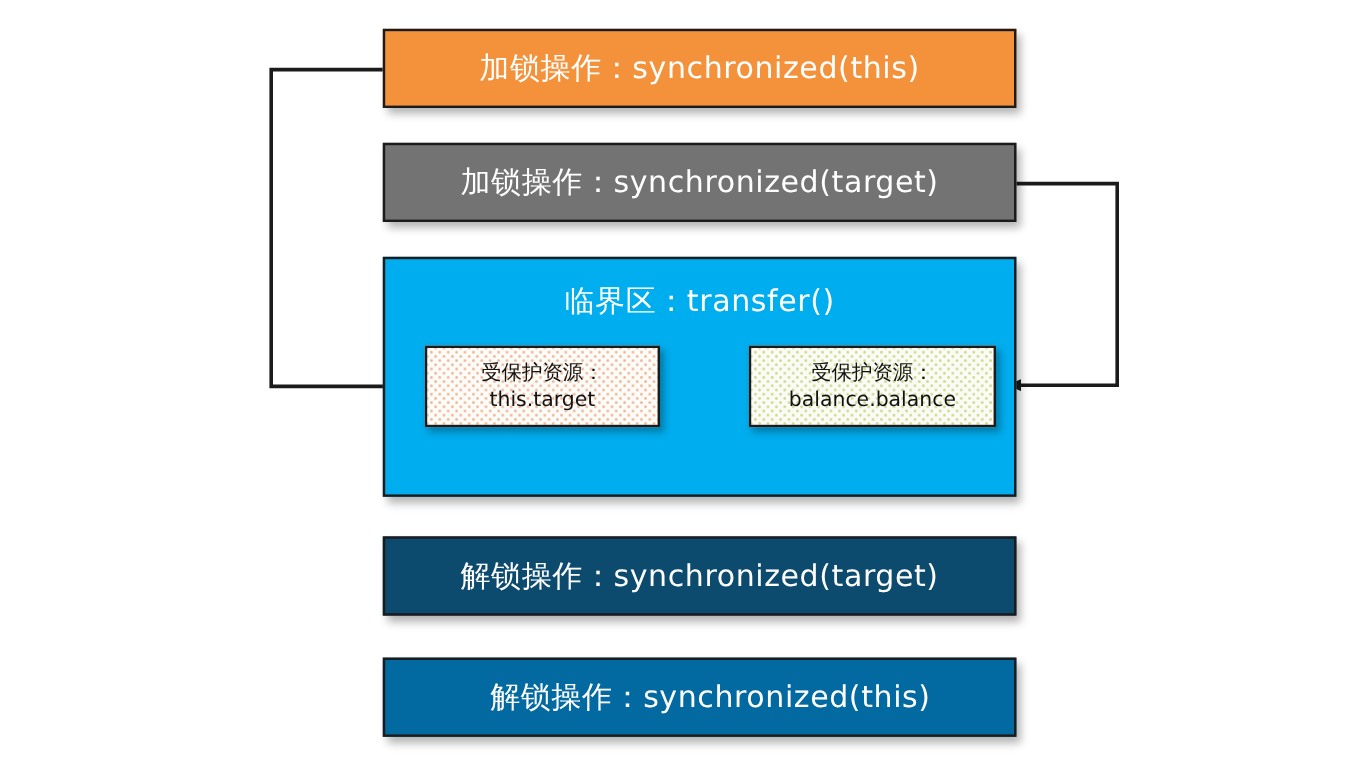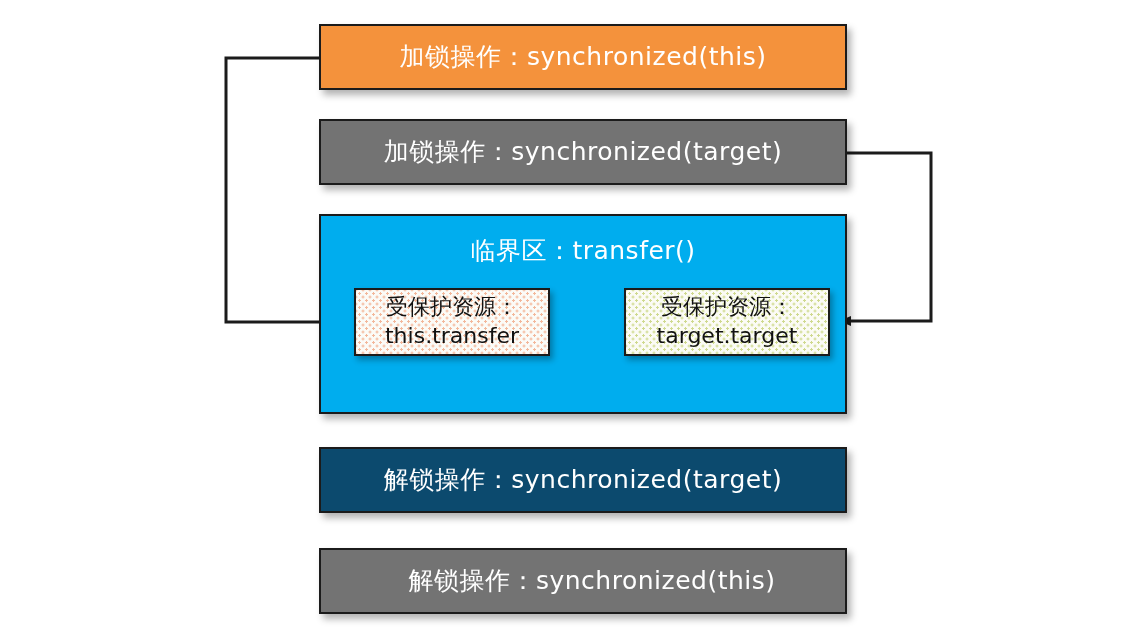--- a/index.html
+++ b/index.html
@@ -33,21 +33,21 @@
     color: #ffffff;
     font-size: 25px;
     line-height: 1.1;
     letter-spacing: 0.5px;
     white-space: nowrap;
   }
 
   .lock-this   { background: #F4923C; }
   .lock-target { background: #737373; }
   .unlock-target { background: #0c4a6e; }
-  .unlock-this   { background: #737373; padding-left: 18px; }
+  .unlock-this   { background: #0369a1; padding-left: 18px; }
   .critical      { background: #00ADEE; }
 
   
   #box-lock-this     { left: 319px; top: 24px;  width: 528px; height: 66px; }
   #box-lock-target   { left: 319px; top: 119px; width: 528px; height: 66px; }
   #box-critical      { left: 319px; top: 214px; width: 528px; height: 200px; }
   #box-unlock-target { left: 319px; top: 447px; width: 528px; height: 66px; }
   #box-unlock-this   { left: 319px; top: 548px; width: 528px; height: 66px; }
 
   
@@ -67,21 +67,21 @@
   }
   .resource {
     position: absolute;
     box-sizing: border-box;
     border: 2px solid #1b1b1b;
     display: flex;
     flex-direction: column;
     align-items: center;
     justify-content: center;
     color: #111111;
-    font-size: 22px;
+    font-size: 17px;
     line-height: 1.30;
     white-space: nowrap;
     box-shadow: 3px 4px 6px rgba(0,0,0,0.30);
   }
   #resource-this {
     left: 33px;
     top: 72px;
     width: 196px;
     height: 68px;
     background-color: #fbfbf7;
@@ -139,26 +139,26 @@
 
   <div id="box-lock-target" class="box lock-target">
     <span class="box-label">加锁操作：synchronized(target)</span>
   </div>
 
   <div id="box-critical" class="box critical">
     <span class="critical-title">临界区：transfer()</span>
 
     <div id="resource-this" class="resource">
       <span class="resource-line1">受保护资源：</span>
-      <span class="resource-line2">this.transfer</span>
+      <span class="resource-line2">this.target</span>
     </div>
 
     <div id="resource-target" class="resource">
       <span class="resource-line1">受保护资源：</span>
-      <span class="resource-line2">target.target</span>
+      <span class="resource-line2">balance.balance</span>
     </div>
   </div>
 
   <div id="box-unlock-target" class="box unlock-target">
     <span class="box-label">解锁操作：synchronized(target)</span>
   </div>
 
   <div id="box-unlock-this" class="box unlock-this">
     <span class="box-label">解锁操作：synchronized(this)</span>
   </div>

